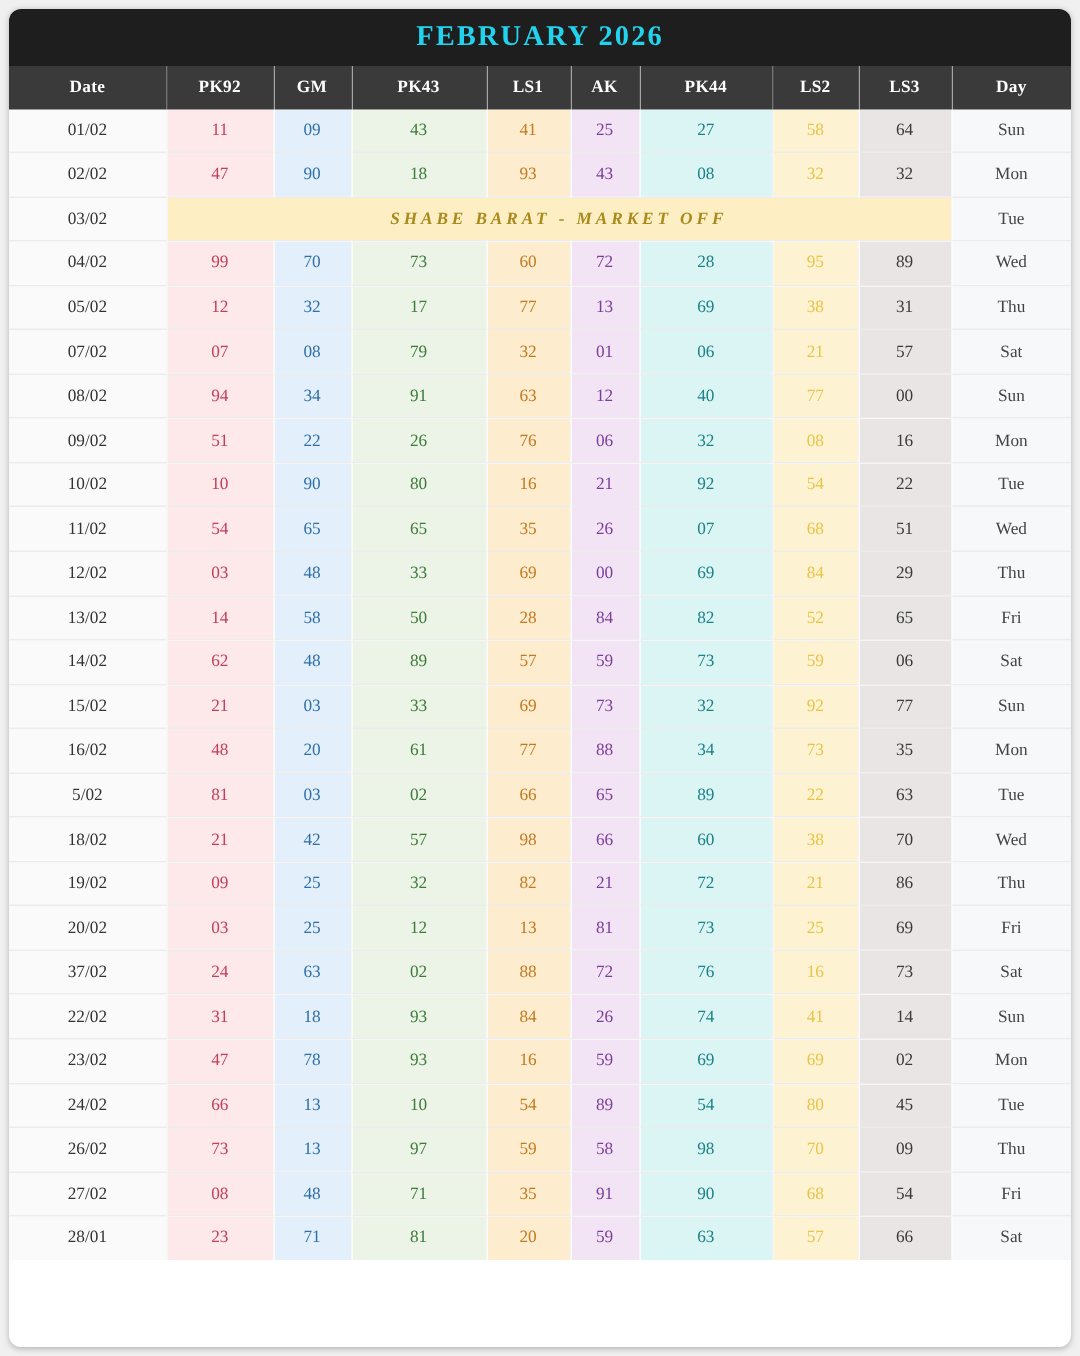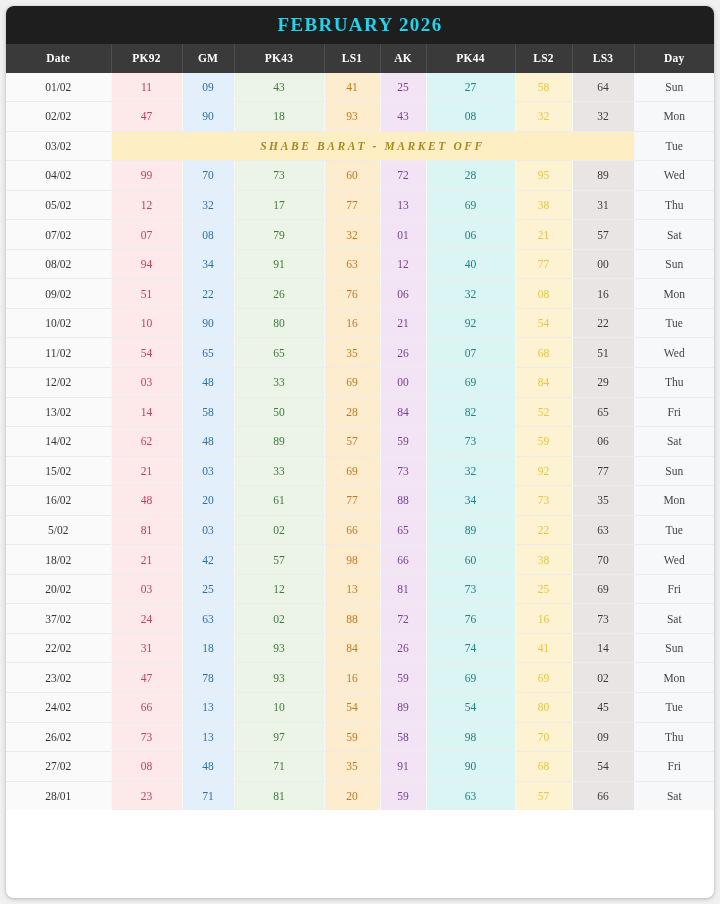--- a/index.html
+++ b/index.html
@@ -333,20 +333,32 @@
             <td class="c-gm">42</td>
             <td class="c-pk43">57</td>
             <td class="c-ls1">98</td>
             <td class="c-ak">66</td>
             <td class="c-pk44">60</td>
             <td class="c-ls2">38</td>
             <td class="c-ls3">70</td>
             <td class="c-day">Wed</td>
           </tr>
           <tr>
+            <td class="c-date">19/02</td>
+            <td class="c-pk92">09</td>
+            <td class="c-gm">25</td>
+            <td class="c-pk43">32</td>
+            <td class="c-ls1">82</td>
+            <td class="c-ak">21</td>
+            <td class="c-pk44">72</td>
+            <td class="c-ls2">21</td>
+            <td class="c-ls3">86</td>
+            <td class="c-day">Thu</td>
+          </tr>
+          <tr>
             <td class="c-date">20/02</td>
             <td class="c-pk92">03</td>
             <td class="c-gm">25</td>
             <td class="c-pk43">12</td>
             <td class="c-ls1">13</td>
             <td class="c-ak">81</td>
             <td class="c-pk44">73</td>
             <td class="c-ls2">25</td>
             <td class="c-ls3">69</td>
             <td class="c-day">Fri</td>

